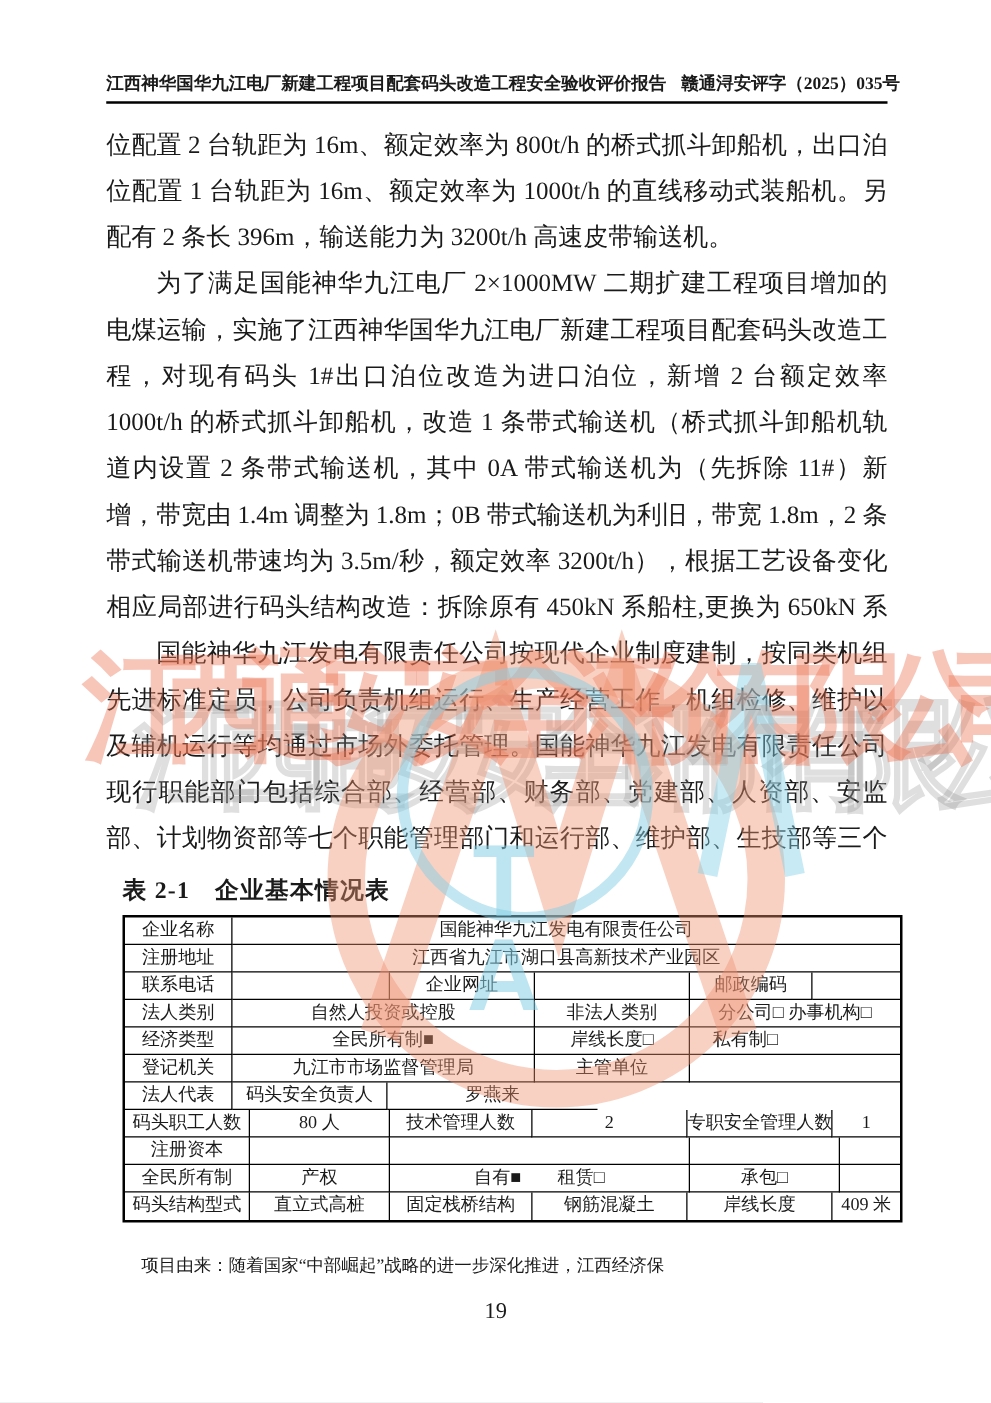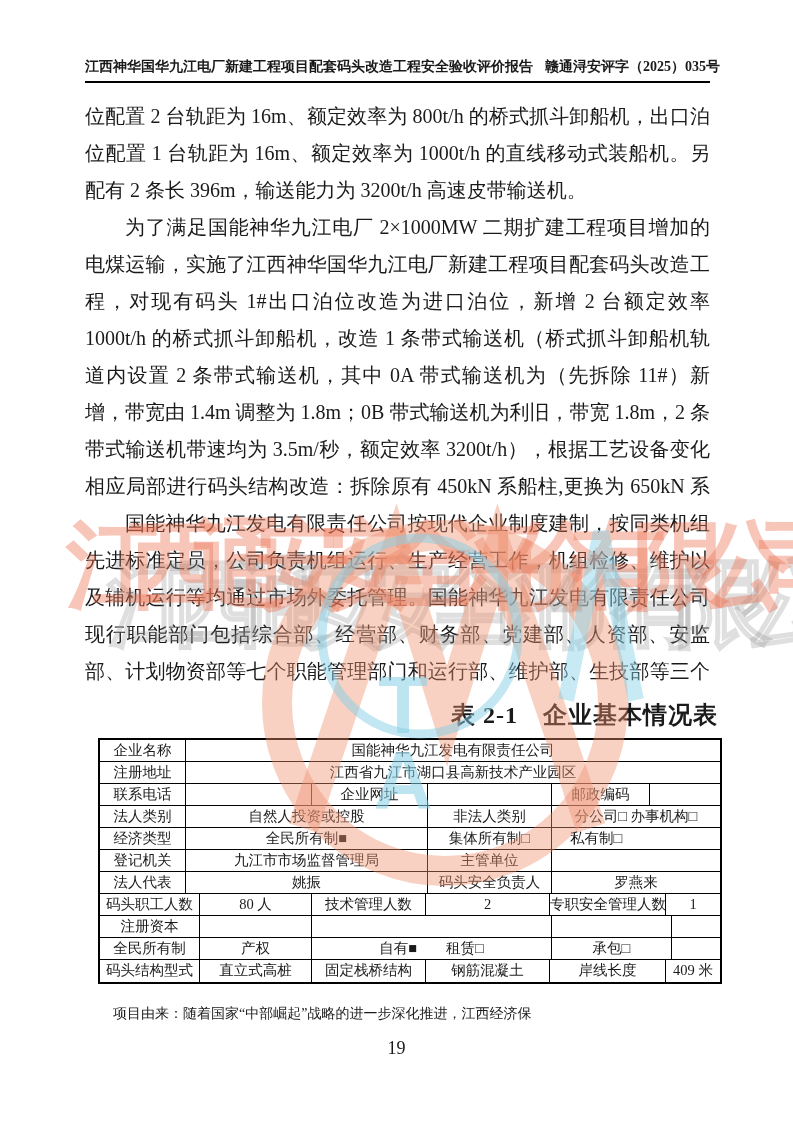--- a/index.html
+++ b/index.html
@@ -19,22 +19,22 @@
   
   .content{position:absolute; left:85px; top:98px; width:625px;}
   .para{
     font-size:20px; line-height:37px; text-align:justify;
     text-justify:inter-ideograph; overflow:hidden; margin:0;
   }
   .para.indent{text-indent:2em;}
   .p1{height:111px;} .p2{height:296px;} .p3{height:185px;}
   
   .tbl-title{
-    width:620px; margin:9px 0 7px 13px; text-align:right;
-    font-size:24px; font-weight:bold; letter-spacing:1px;
+    width:620px; margin:9px 0 7px 13px; text-align:left;
+    font-size:19px; font-weight:bold; letter-spacing:1px;
   }
   .tbl{width:620px; margin-left:13px; border:2px solid #000; box-sizing:content-box;}
   .trow{display:flex;}
   .tc{
     flex:0 0 auto; box-sizing:border-box; height:22px; line-height:20px;
     border-right:1px solid #000; border-bottom:1px solid #000;
     font-size:14.5px; text-align:center; white-space:nowrap; overflow:hidden;
   }
   .tc:last-child{border-right:none;}
   .trow:last-child .tc{border-bottom:none;}
@@ -97,32 +97,31 @@
       </div>
       <div class="trow">
         <div class="tc" style="width:86px">法人类别</div>
         <div class="tc" style="width:242px">自然人投资或控股</div>
         <div class="tc" style="width:124px">非法人类别</div>
         <div class="tc" style="width:168px">分公司□ 办事机构□</div>
       </div>
       <div class="trow">
         <div class="tc" style="width:86px">经济类型</div>
         <div class="tc" style="width:242px">全民所有制■</div>
-        <div class="tc" style="width:124px">集体所有制□</div>
+        <div class="tc" style="width:124px">岸线长度□</div>
         <div class="tc al" style="width:168px">私有制□</div>
       </div>
       <div class="trow">
         <div class="tc" style="width:86px">登记机关</div>
         <div class="tc" style="width:242px">九江市市场监督管理局</div>
         <div class="tc" style="width:124px">主管单位</div>
         <div class="tc" style="width:168px"></div>
       </div>
       <div class="trow">
         <div class="tc" style="width:86px">法人代表</div>
-        <div class="tc" style="width:242px">姚振</div>
         <div class="tc" style="width:124px">码头安全负责人</div>
         <div class="tc" style="width:168px">罗燕来</div>
       </div>
       <div class="trow">
         <div class="tc" style="width:100px">码头职工人数</div>
         <div class="tc" style="width:112px">80 人</div>
         <div class="tc" style="width:114px">技术管理人数</div>
         <div class="tc" style="width:124px">2</div>
         <div class="tc" style="width:116px">专职安全管理人数</div>
         <div class="tc" style="width:54px">1</div>

